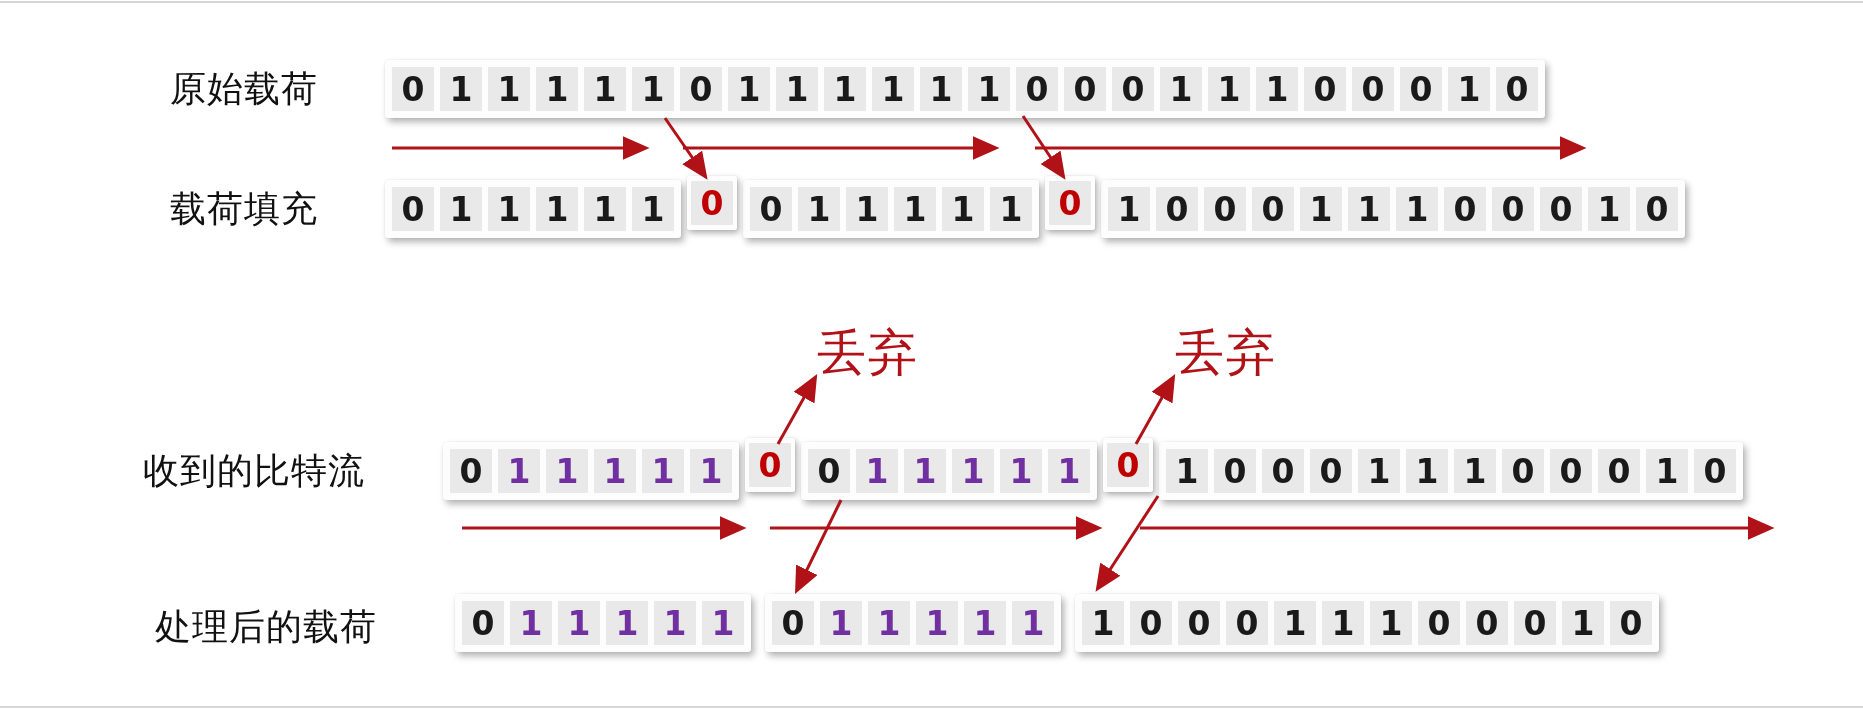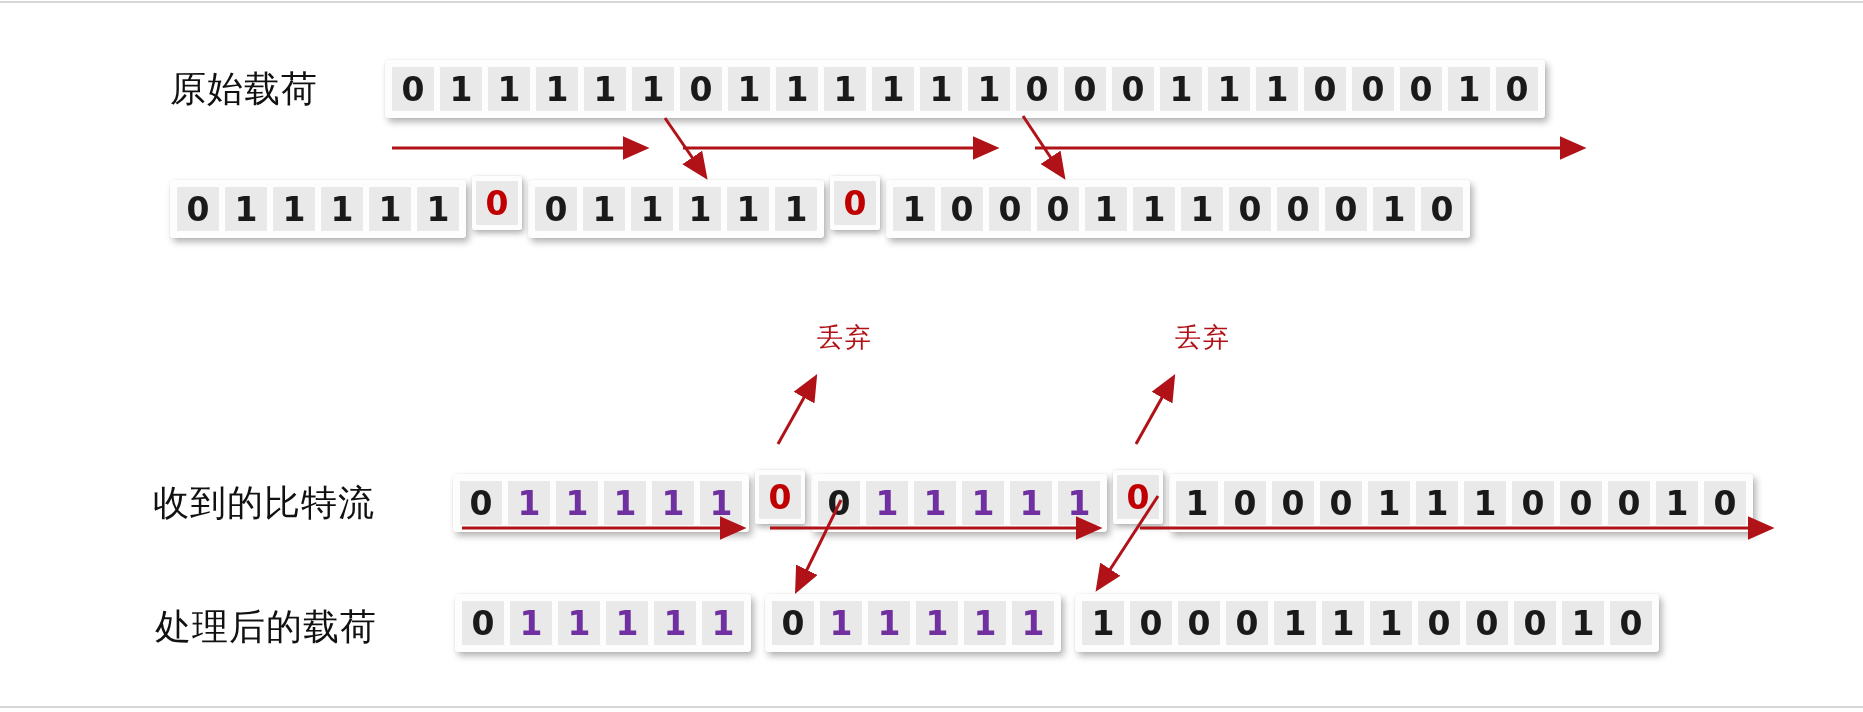--- a/index.html
+++ b/index.html
@@ -6,40 +6,40 @@
   .canvas{position:relative;width:1863px;height:712px;background:#ffffff;overflow:hidden;
           font-family:"DejaVu Sans","Liberation Sans",sans-serif;}
   .hairline{position:absolute;left:0;width:100%;height:2px;background:#d6d6d6;}
   .hairline.top{top:1px;}
   .hairline.bottom{top:706px;}
 
   .bitrow{position:absolute;display:flex;align-items:center;}
   .row-label{font-size:36px;color:#111111;white-space:nowrap;letter-spacing:1px;}
   [data-name="row-original-payload"]{left:170px;top:60px;}
   [data-name="row-stuffed-payload"]{left:170px;top:180px;}
-  [data-name="row-received-bitstream"]{left:153px;top:442px;margin-top:32px;}
+  [data-name="row-received-bitstream"]{left:143px;top:442px;}
   [data-name="row-processed-payload"]{left:155px;top:594px;align-items:flex-end;}
   [data-name="row-original-payload"] .row-label,
   [data-name="row-stuffed-payload"] .row-label{width:215px;}
   [data-name="row-received-bitstream"] .row-label,
   [data-name="row-processed-payload"] .row-label{width:300px;}
 
   .bit-box{display:flex;align-items:center;gap:6px;background:#fdfdfd;padding:7px;
            border-radius:3px;box-shadow:3px 4px 7px rgba(0,0,0,0.30),0 0 0 1px rgba(0,0,0,0.02);}
   .bit-box + .bit-box{margin-left:14px;}
   .stuffed-box{display:flex;align-items:center;background:#fdfdfd;padding:5px 4px;margin:0 6px;
            position:relative;top:-6px;border-radius:2px;
            box-shadow:2px 3px 6px rgba(0,0,0,0.32),0 0 0 1px rgba(0,0,0,0.02);}
   .cell{width:42px;height:44px;background:#e9e9e9;display:flex;align-items:center;
         justify-content:center;font-size:33px;font-weight:600;border-radius:1px;}
   .c-black{color:#1a1a1a;}
   .c-purple{color:#7030a0;}
   .c-red{color:#c00000;}
 
-  .discard{position:absolute;font-size:26px;color:#b01218;white-space:nowrap;letter-spacing:2px;}
+  .discard{position:absolute;font-size:49px;color:#b01218;white-space:nowrap;letter-spacing:2px;}
   [data-name="discard-label-1"]{left:817px;top:320px;}
   [data-name="discard-label-2"]{left:1175px;top:320px;}
 
   svg.arrows{position:absolute;left:0;top:0;pointer-events:none;}
 </style>
 </head>
 <body>
 
 <div class="canvas" data-name="bit-stuffing-diagram">
   <div class="hairline top" data-name="top-edge-line"></div>
@@ -69,20 +69,21 @@
           <div class="cell c-black" data-name="bit-cell">1</div>
           <div class="cell c-black" data-name="bit-cell">1</div>
           <div class="cell c-black" data-name="bit-cell">0</div>
           <div class="cell c-black" data-name="bit-cell">0</div>
           <div class="cell c-black" data-name="bit-cell">0</div>
           <div class="cell c-black" data-name="bit-cell">1</div>
           <div class="cell c-black" data-name="bit-cell">0</div>
         </div>
       </div>
       <div class="bitrow" data-name="row-stuffed-payload">
+        <div class="row-label" data-name="row-label-stuffed-payload">载荷填充</div>
         <div class="bit-box" data-name="bit-box">
           <div class="cell c-black" data-name="bit-cell">0</div>
           <div class="cell c-black" data-name="bit-cell">1</div>
           <div class="cell c-black" data-name="bit-cell">1</div>
           <div class="cell c-black" data-name="bit-cell">1</div>
           <div class="cell c-black" data-name="bit-cell">1</div>
           <div class="cell c-black" data-name="bit-cell">1</div>
         </div>
         <div class="stuffed-box" data-name="stuffed-bit-box">
           <div class="cell c-red" data-name="bit-cell">0</div>

